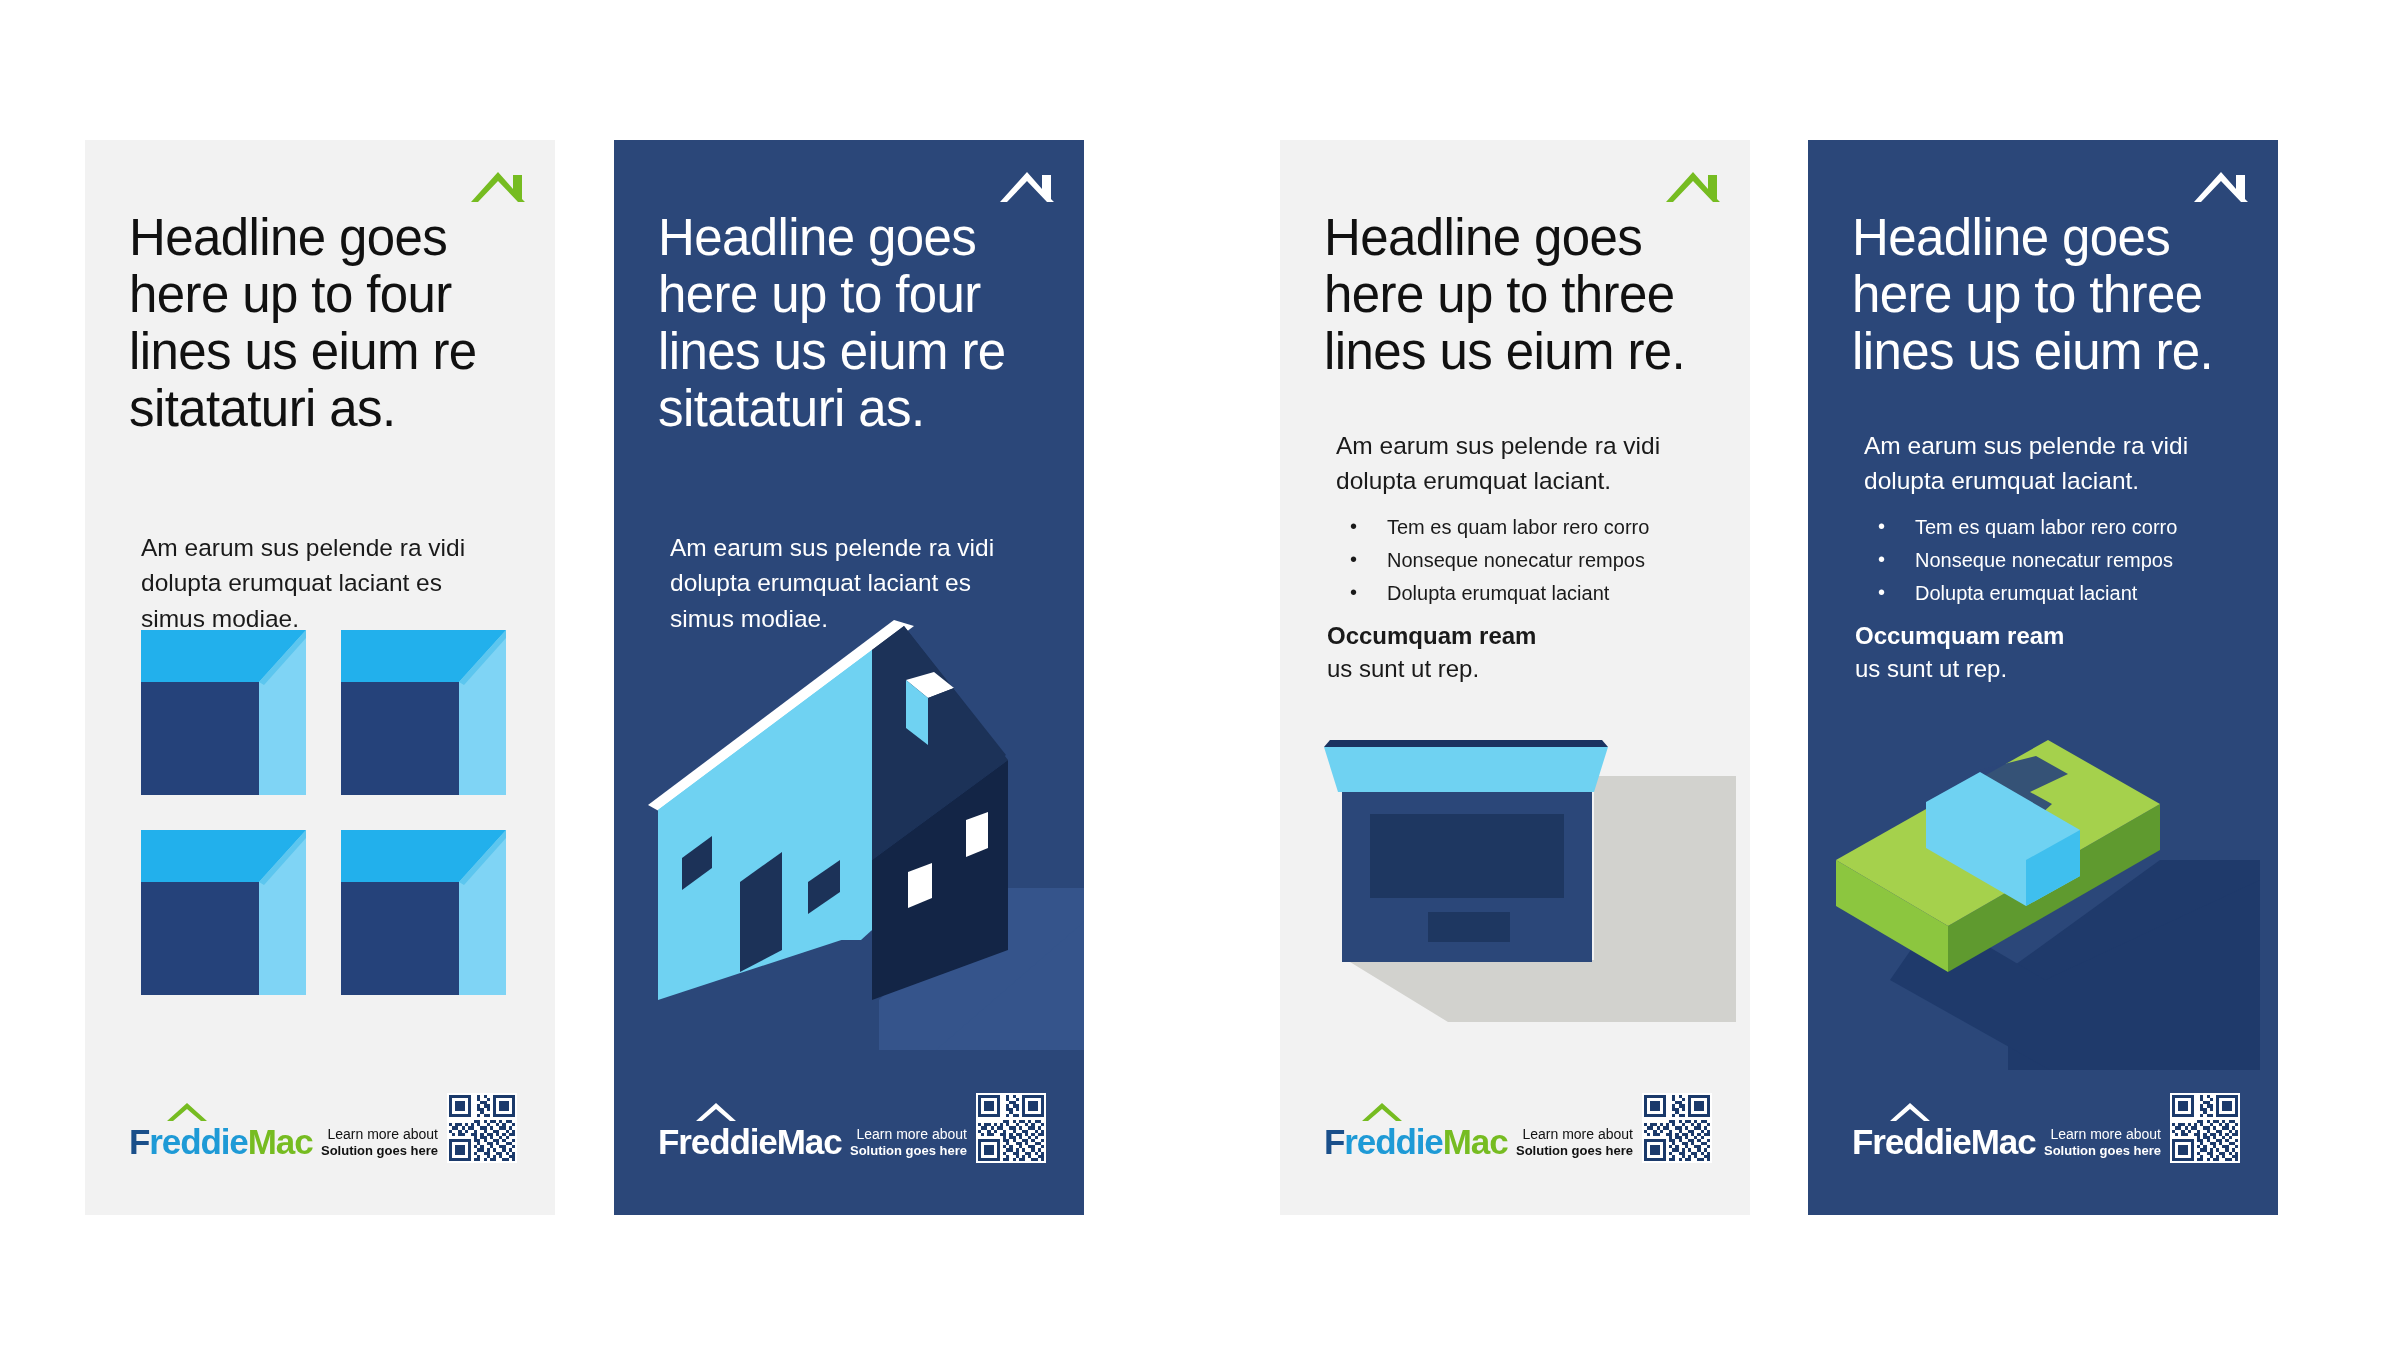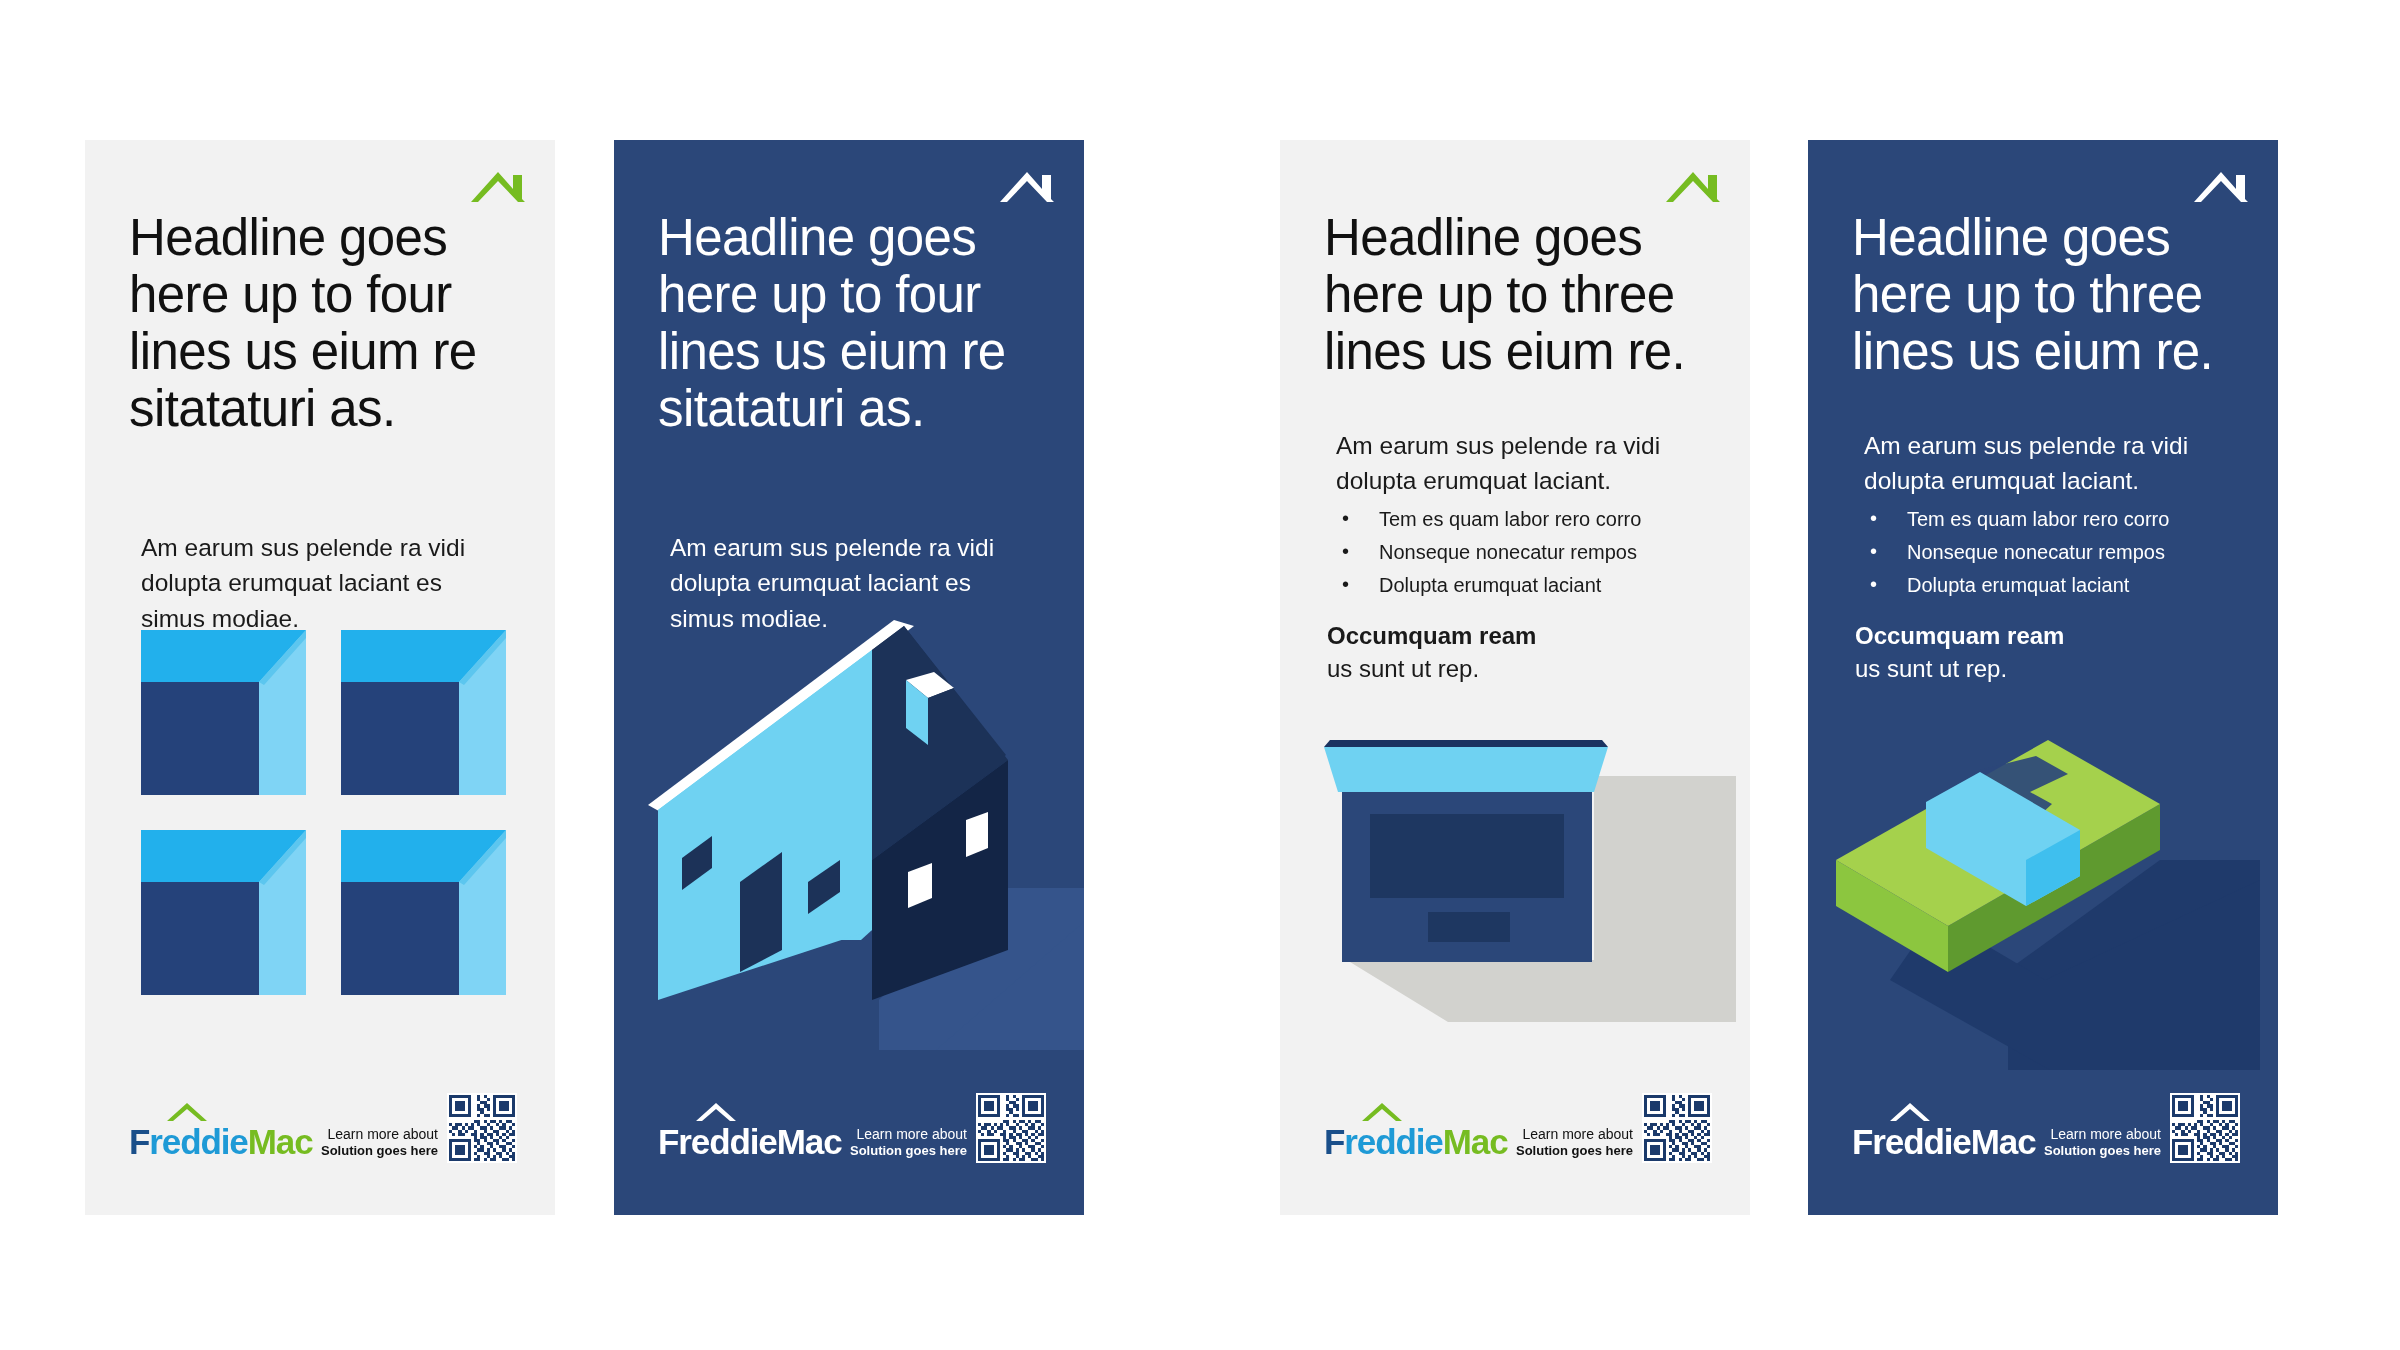--- a/index.html
+++ b/index.html
@@ -55,21 +55,21 @@
     line-height:1.44;
     margin:10px;
   }
   .light .intro{color:#1a1a1a;}
   .dark  .intro{color:#ffffff;}
   .intro b{font-weight:400;}
 
   .bullets{
     position:absolute;
     left:52px;right:40px;
-    margin:8px;padding:0;
+    margin:16px;padding:0;
     list-style:none;
     font-size:20px;
     line-height:1.34;
   }
   .light .bullets{color:#1a1a1a;}
   .dark  .bullets{color:#ffffff;}
   .bullets li{
     position:relative;
     padding-left:39px;
     margin-bottom:6px;

